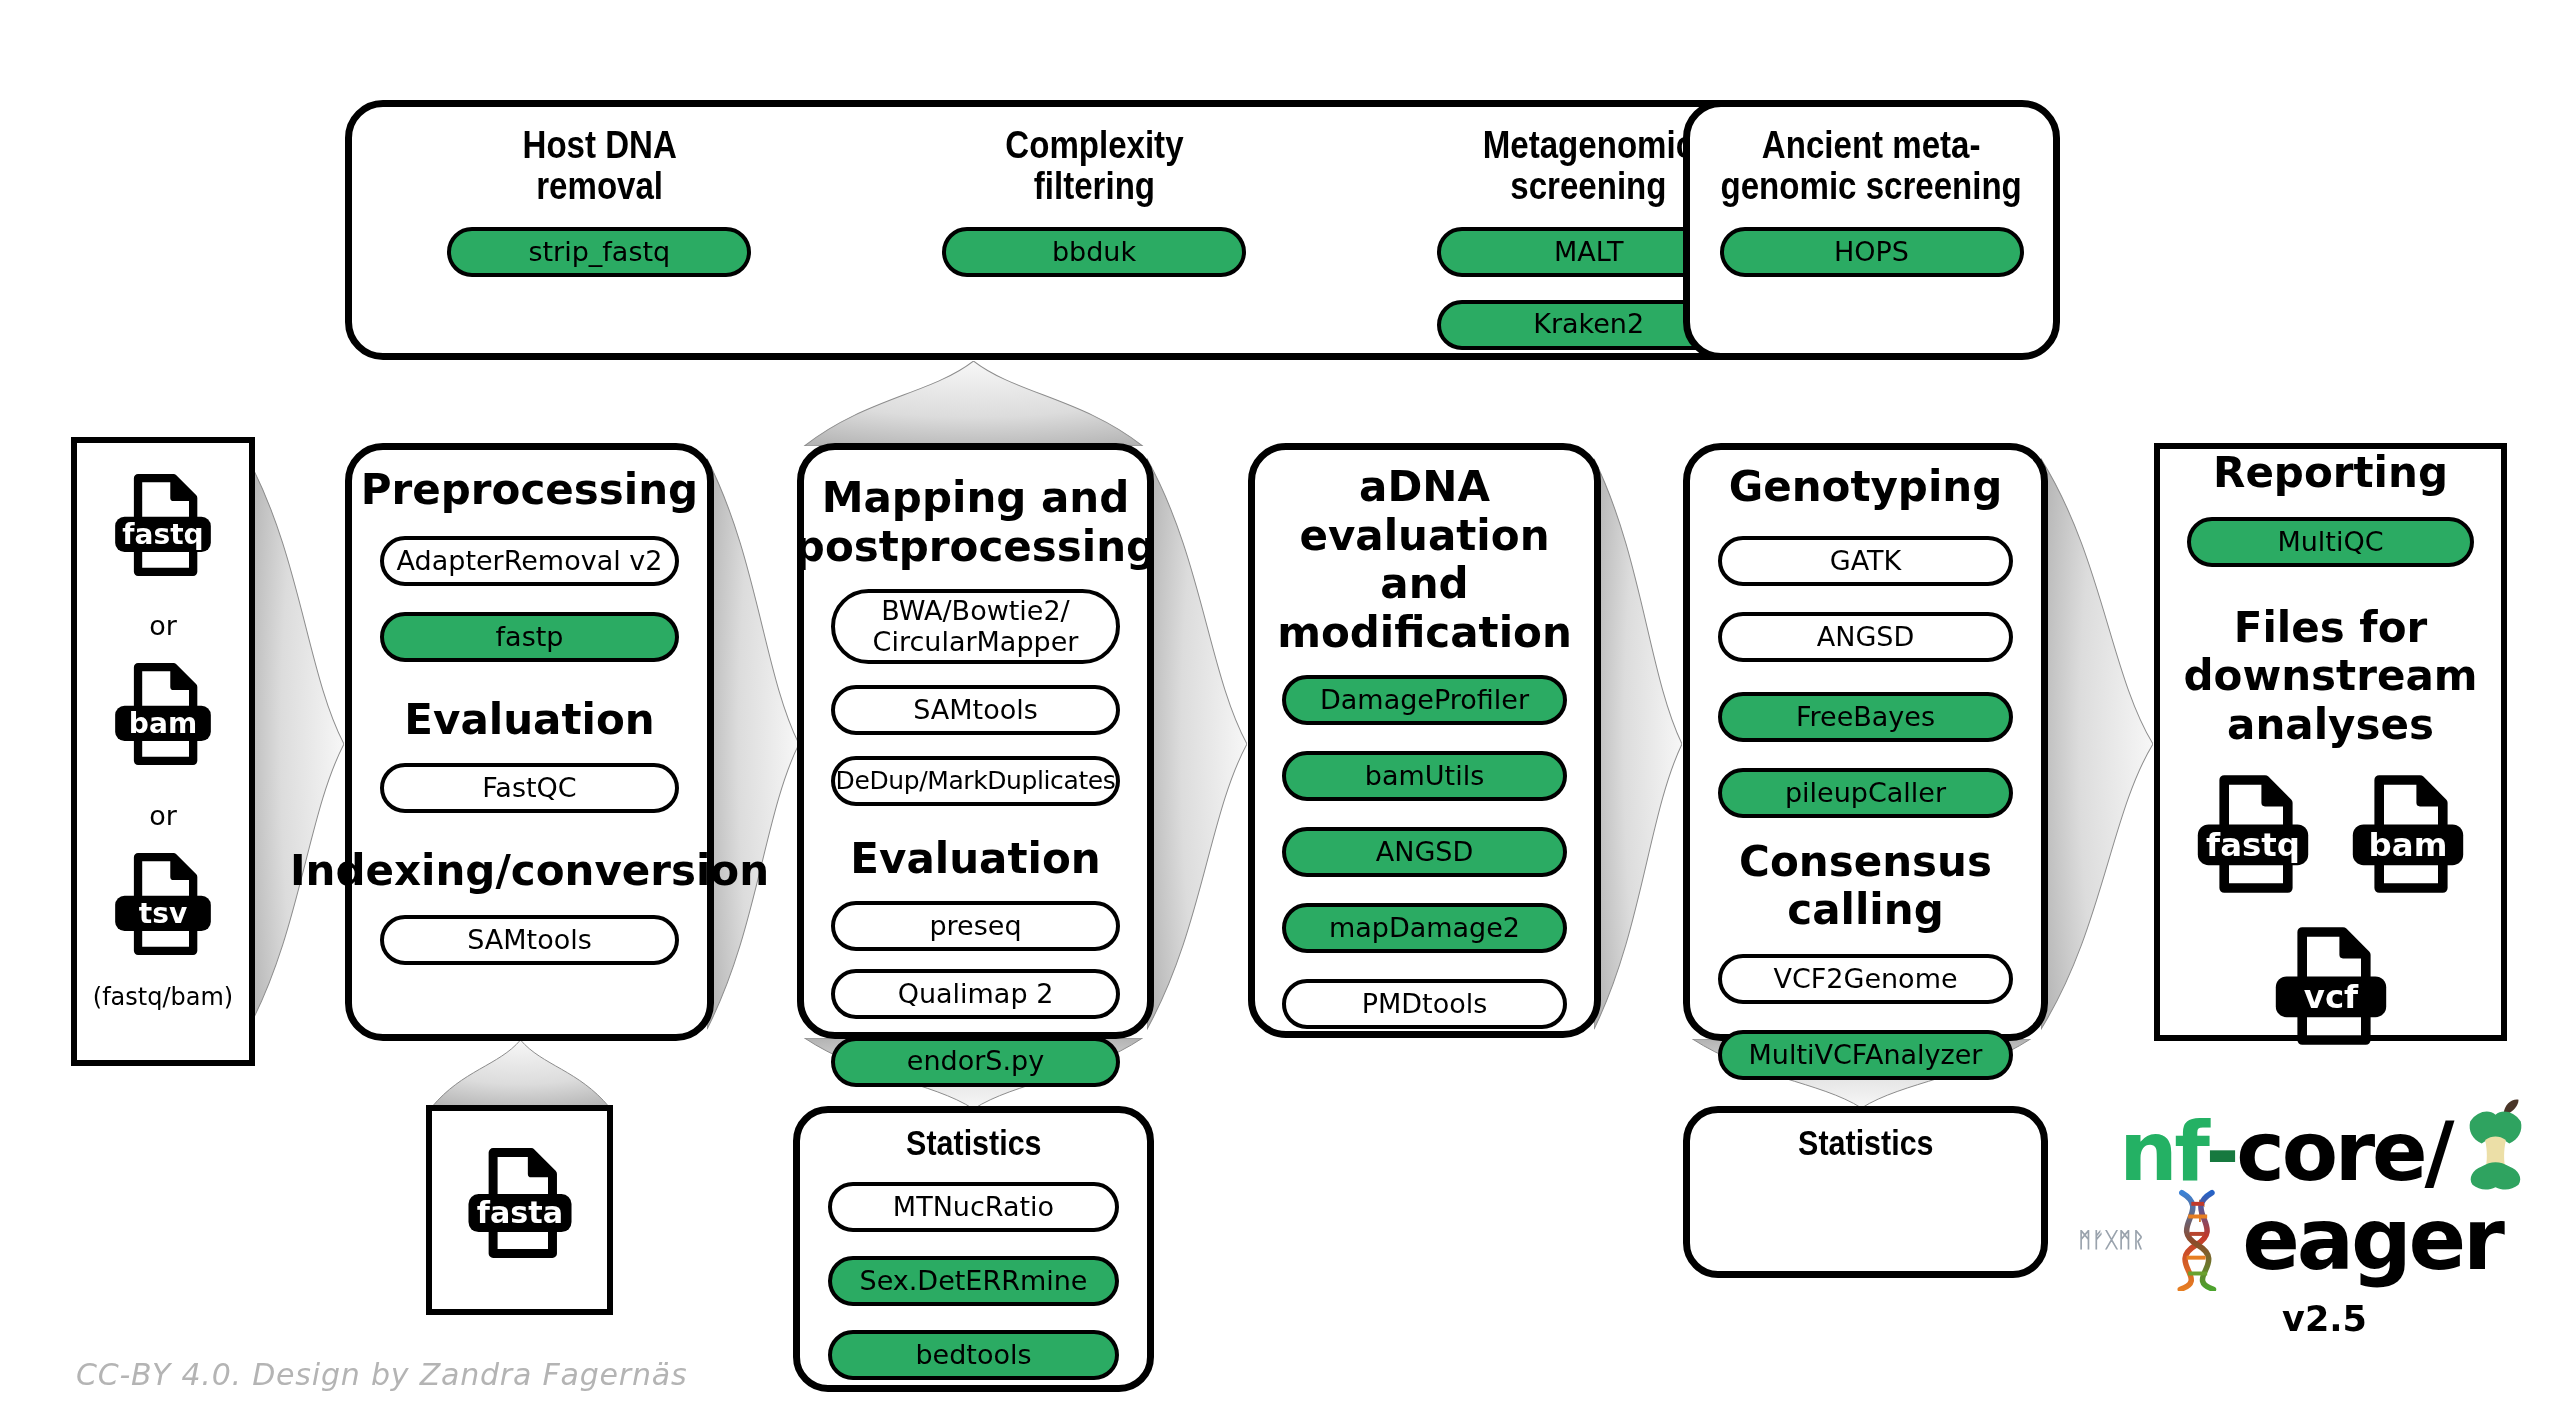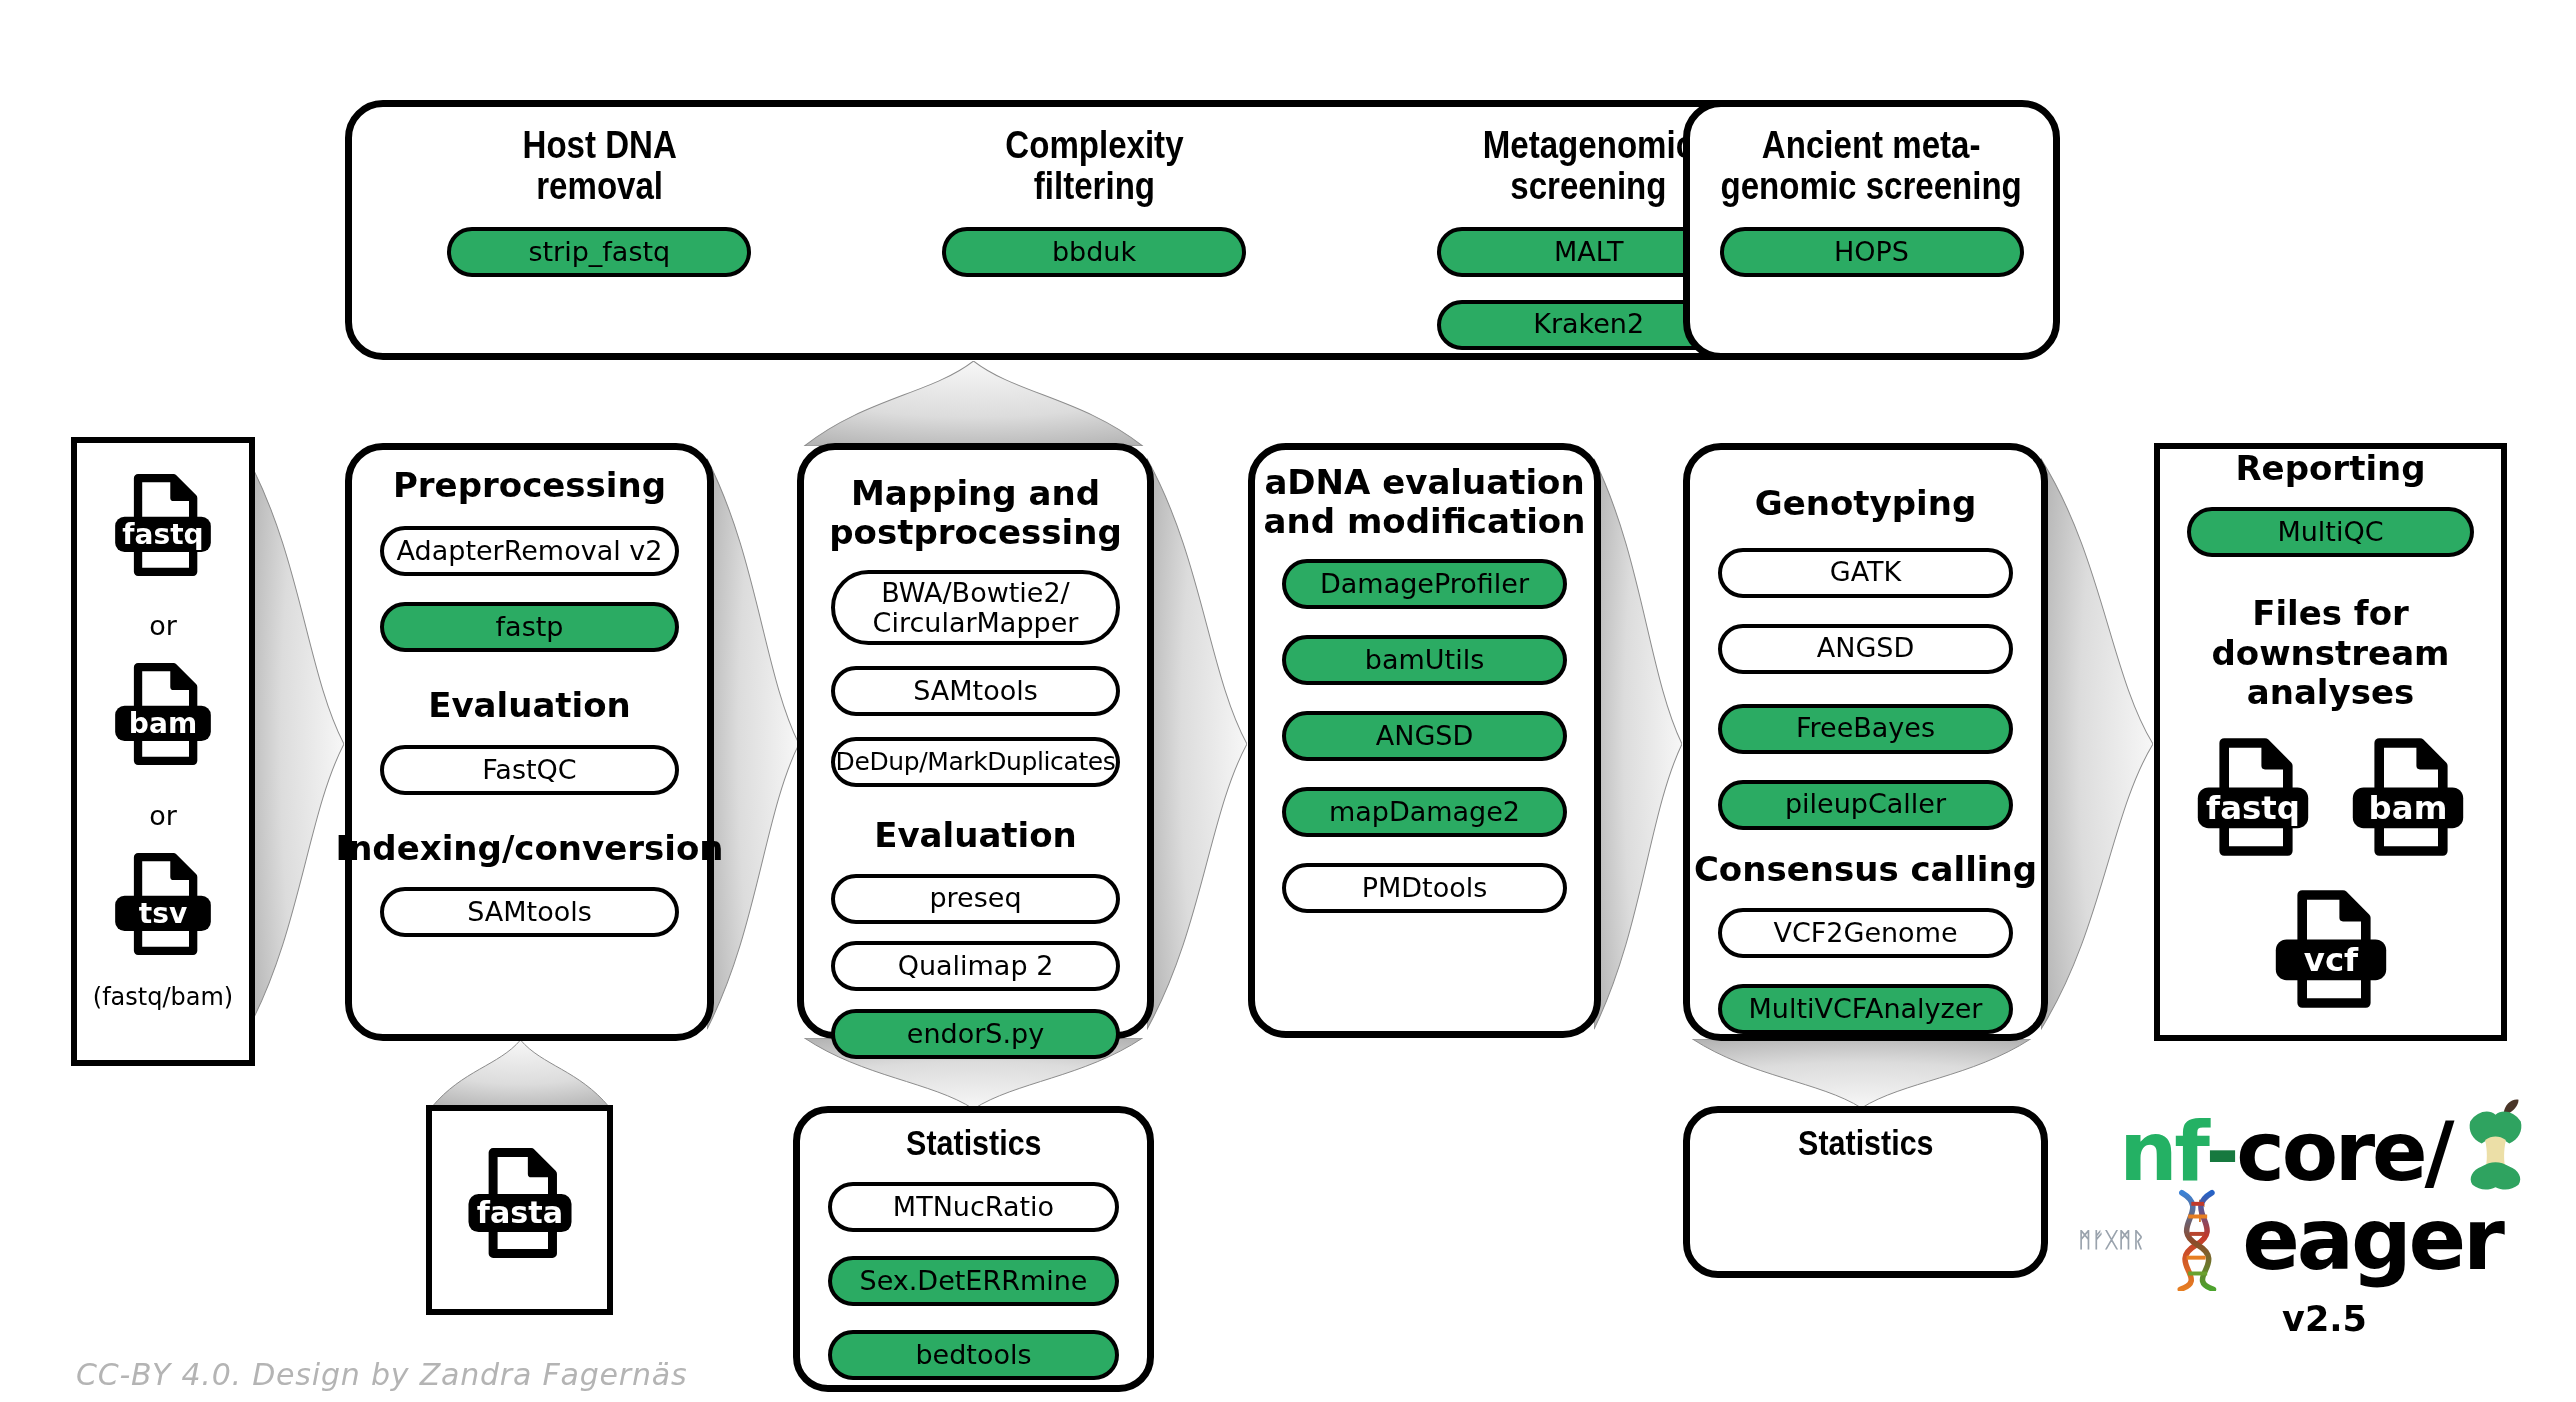--- a/index.html
+++ b/index.html
@@ -9,21 +9,21 @@
     font-family:"DejaVu Sans", sans-serif; color:#000; overflow:hidden;
   }
   
   .box {
     position:absolute; background:#fff; border:7.2px solid #000; border-radius:38px;
     box-sizing:border-box; display:flex; flex-direction:column; align-items:center;
     z-index:2;
   }
   .box.square { border-radius:0; border-width:6.4px; }
   
-  .btitle { font-weight:bold; font-size:34px; line-height:1.16; text-align:center; }
+  .btitle { font-weight:bold; font-size:42px; line-height:1.16; text-align:center; }
   .cond  { font-family:"Liberation Sans", sans-serif; font-weight:bold; font-size:38px; line-height:1.1; text-align:center; }
   .cond > span { display:inline-block; transform:scaleX(0.87); transform-origin:center; white-space:nowrap; }
   
   .pill {
     box-sizing:border-box; border:4.8px solid #000; border-radius:800px; background:#fff;
     display:flex; flex-direction:column; align-items:center; justify-content:center;
     font-size:27px; line-height:1.12; height:50px; flex:none; text-align:center; white-space:nowrap;
   }
   .pill.green { background:var(--green); }
   .pill.tall  { height:75px; }
@@ -306,21 +306,21 @@
         <span>ANGSD</span>
       </div>
     <div class="pill green" style="margin-top:26px;">
         <span>mapDamage2</span>
       </div>
     <div class="pill" style="margin-top:26px;">
         <span>PMDtools</span>
       </div>
   </div>
 
-  <div class="box colbox" style="left:1683px;top:443px;width:365px;height:598px;padding-top:13px;justify-content:flex-end;">
+  <div class="box colbox" style="left:1683px;top:443px;width:365px;height:598px;padding-top:13px;">
     <div class="btitle">Genotyping</div>
     <div class="pill" style="margin-top:24px;">
         <span>GATK</span>
       </div>
     <div class="pill" style="margin-top:26px;">
         <span>ANGSD</span>
       </div>
     <div class="pill green" style="margin-top:30px;">
         <span>FreeBayes</span>
       </div>

